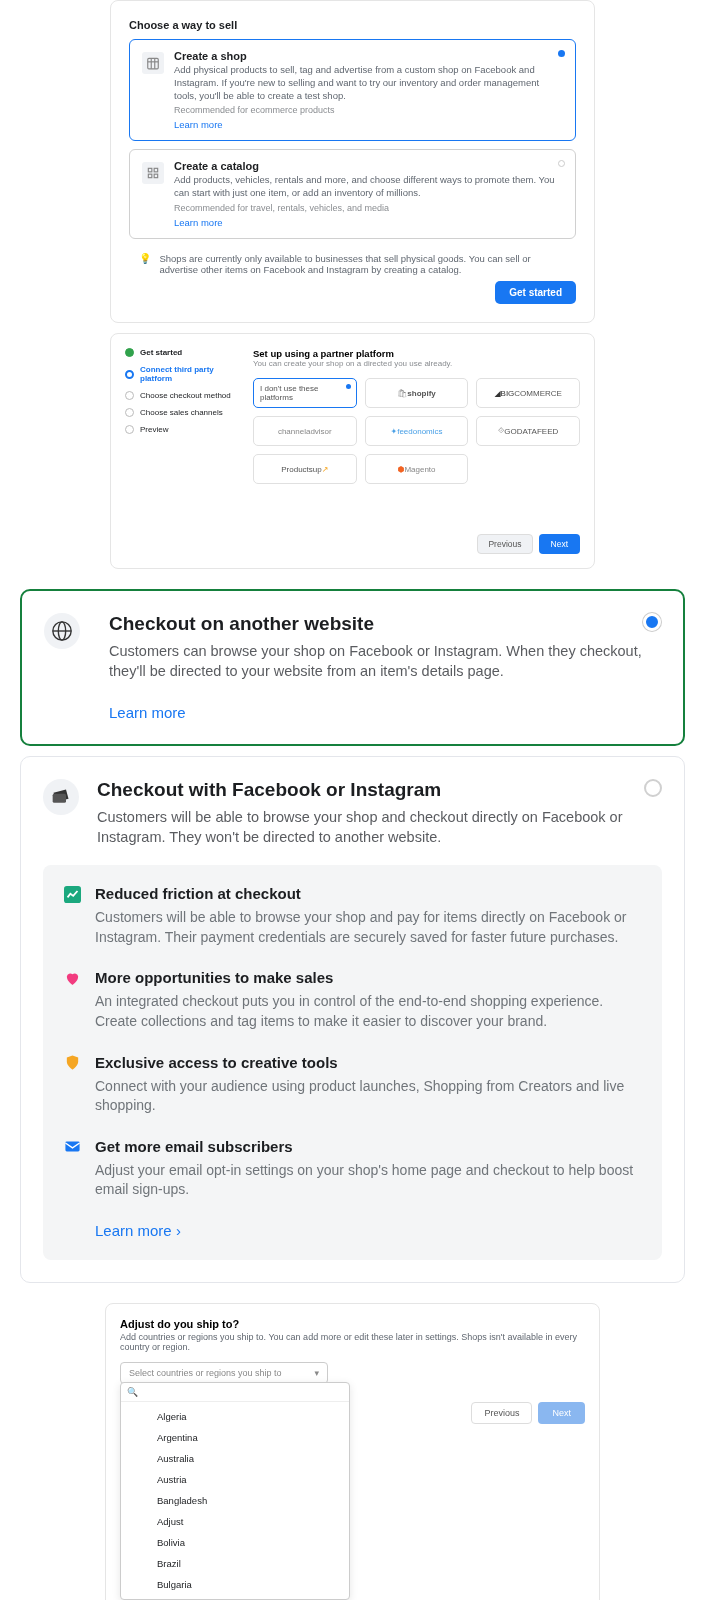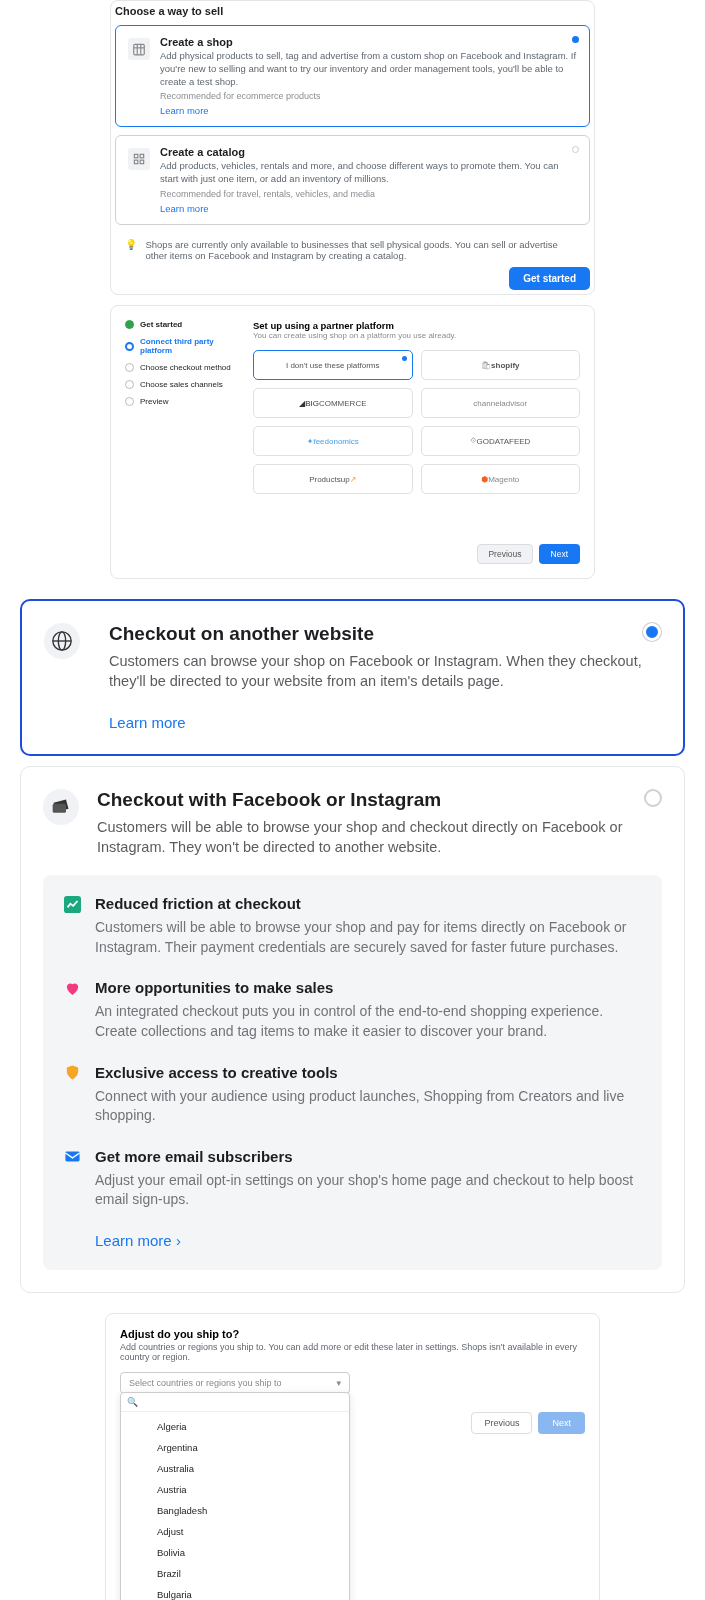--- a/index.html
+++ b/index.html
@@ -1,19 +1,19 @@
 <!DOCTYPE html>
 <html><head>
 <meta charset="utf-8">
 <style>
 * { box-sizing: border-box; margin: 0; padding: 0; }
 body { font-family: -apple-system, BlinkMacSystemFont, "Segoe UI", Helvetica, Arial, sans-serif; background: #fff; width: 705px; }
 
 
-.panel1 { background: #fff; border: 1px solid #e5e5e5; border-radius: 8px; margin: 0 110px 10px 110px; padding: 4px; }
+.panel1 { background: #fff; border: 1px solid #e5e5e5; border-radius: 8px; margin: 0 110px 10px 110px; padding: 18px; }
 .panel1 h4 { font-size: 11px; font-weight: 700; color: #1c1e21; margin-bottom: 8px; }
 .sell-card { border: 1px solid #d0d0d0; border-radius: 6px; padding: 10px 12px; margin-bottom: 8px; display: flex; gap: 10px; position: relative; }
 .sell-card.selected { border: 1.5px solid #1877f2; }
 .sell-icon { width: 22px; height: 22px; border-radius: 3px; background: #f0f2f5; display: flex; align-items: center; justify-content: center; font-size: 11px; color: #666; flex-shrink: 0; margin-top: 2px;}
 .sell-body { flex: 1; }
 .sell-title { font-size: 11px; font-weight: 700; color: #1c1e21; }
 .sell-desc { font-size: 9.5px; color: #606770; line-height: 1.35; margin-top: 2px; }
 .sell-rec { font-size: 9px; color: #8a8d91; margin-top: 3px; }
 .sell-learn { font-size: 9.5px; color: #1877f2; margin-top: 4px; cursor: pointer; }
 .sell-radio { position: absolute; right: 10px; top: 10px; width: 7px; height: 7px; border-radius: 50%; }
@@ -29,31 +29,31 @@
 .steps { width: 110px; }
 .step { display: flex; align-items: center; gap: 6px; font-size: 8px; margin-bottom: 8px; color: #1c1e21; }
 .step .dot { width: 9px; height: 9px; border-radius: 50%; border: 1px solid #bbb; flex-shrink: 0; }
 .step.done .dot { background: #31a24c; border-color: #31a24c; }
 .step.active .dot { border: 2px solid #1877f2; }
 .step.active { color: #1877f2; font-weight: 600; }
 .step.done { font-weight: 600; }
 .platform-area { flex: 1; }
 .plat-title { font-size: 9.5px; font-weight: 700; }
 .plat-sub { font-size: 8px; color: #8a8d91; margin-bottom: 10px; }
-.plat-grid { display: grid; grid-template-columns: repeat(2, 1fr); gap: 8px; }
+.plat-grid { display: grid; grid-template-columns: repeat(3, 1fr); gap: 8px; }
 .plat-cell { border: 1px solid #e0e0e0; border-radius: 5px; height: 30px; display: flex; align-items: center; justify-content: center; font-size: 8px; color: #555; cursor: pointer; position: relative; }
 .plat-cell.selected { border: 1.5px solid #1877f2; }
 .plat-cell.selected .mini-radio { position:absolute; right:5px; top:5px; width:5px; height:5px; border-radius:50%; background:#1877f2; }
 .btn-row { display: flex; justify-content: flex-end; gap: 6px; margin-top: 50px; }
 .btn-sec { background: #f0f2f5; color: #555; border: 1px solid #ddd; border-radius: 4px; padding: 4px 10px; font-size: 8.5px; cursor: pointer; }
 .btn-next { background: #1877f2; color: #fff; border: none; border-radius: 4px; padding: 4px 12px; font-size: 8.5px; cursor: pointer; }
 
 
 .big-card { border-radius: 10px; margin: 10px 20px; padding: 22px 22px 22px 22px; display: flex; gap: 18px; position: relative; }
-.big-card.selected { border: 2px solid #1d4ed8; gap: 29px; }
+.big-card.selected { border: 2px solid #15803d; gap: 29px; }
 .big-card.unselected { border: 1px solid #e4e6eb; }
 .big-icon { width: 36px; height: 36px; border-radius: 50%; background: #f0f2f5; display: flex; align-items: center; justify-content: center; font-size: 18px; flex-shrink: 0; }
 .big-body { flex: 1; }
 .big-title { font-size: 19px; font-weight: 700; color: #1c1e21; margin-bottom: 6px; }
 .big-desc { font-size: 14.5px; color: #5a5c60; line-height: 1.4; }
 .big-learn { font-size: 15px; color: #1877f2; margin-top: 22px; cursor: pointer; display: inline-block; }
 .big-radio { position: absolute; right: 22px; top: 22px; width: 18px; height: 18px; border-radius: 50%; }
 .big-radio.on { background: #1877f2; border: 3px solid #fff; box-shadow: 0 0 0 1px #ccc; }
 .big-radio.off { border: 2px solid #d0d0d0; background: #fff; }
 
@@ -63,21 +63,21 @@
 .feat:last-of-type { }
 .feat-icon { width: 18px; height: 18px; flex-shrink: 0; display: flex; align-items: center; justify-content: center; font-size: 15px; }
 .feat-title { font-size: 15px; font-weight: 700; color: #1c1e21; margin-bottom: 6px; }
 .feat-desc { font-size: 14px; color: #70757a; line-height: 1.4; }
 .feat-learn { color: #1877f2; font-size: 15px; cursor: pointer; margin-left: 32px; }
 
 
 .panel4 { background: #fff; border: 1px solid #e5e5e5; border-radius: 8px; margin: 20px 105px 10px 105px; padding: 14px; position: relative; }
 .ship-title { font-size: 11px; font-weight: 700; }
 .ship-sub { font-size: 9px; color: #606770; margin-bottom: 10px; margin-top: 2px; }
-.ship-select { border: 1px solid #ccc; border-radius: 4px; padding: 5px 8px; font-size: 9px; color: #888; width: 230px; display: flex; justify-content: space-between; align-items: flex-start; cursor: pointer; }
+.ship-select { border: 1px solid #ccc; border-radius: 4px; padding: 5px 8px; font-size: 9px; color: #888; width: 208px; display: flex; justify-content: space-between; align-items: flex-start; cursor: pointer; }
 .ship-dropdown { border: 1px solid #ccc; border-radius: 4px; margin-top: 4px; width: 230px; background: #fff; position: absolute; z-index: 10; box-shadow: 0 2px 8px rgba(0,0,0,0.1);}
 .ship-search { display: flex; align-items: center; padding: 4px 6px; border-bottom: 1px solid #eee; }
 .ship-search .sicon { font-size: 9px; color: #888; margin-right: 4px; }
 .ship-search input { border: none; outline: none; font-size: 9px; flex: 1; }
 .ship-list { padding: 4px 0; }
 .ship-item { padding: 5px 36px; font-size: 9.5px; color: #1c1e21; cursor: pointer; }
 .btn-row2 { display: flex; justify-content: flex-end; gap: 6px; margin-top: 18px; }
 .btn-prev2 { background: #fff; color: #555; border: 1px solid #ddd; border-radius: 4px; padding: 5px 12px; font-size: 9px; cursor: pointer; }
 .btn-next2 { background: #8ab7f0; color: #fff; border: none; border-radius: 4px; padding: 5px 14px; font-size: 9px; cursor: pointer; }
 .panel4-spacer { height: 190px; }
@@ -152,21 +152,21 @@
         <span class="dot"></span>
         <span>Choose sales channels</span>
       </div>
     <div class="step">
         <span class="dot"></span>
         <span>Preview</span>
       </div>
   </div>
   <div class="platform-area">
     <div class="plat-title">Set up using a partner platform</div>
-    <div class="plat-sub">You can create using shop on a platform you use already.</div>
+    <div class="plat-sub">You can create your shop on a directed you use already.</div>
     <div class="plat-grid">
       <div class="plat-cell selected">
           <span style="padding:0 6px;">I don't use these platforms</span>
           <span class="mini-radio"></span>
         </div>
       <div class="plat-cell">
           <span style="color:#888;">🛍 </span>
           <span style="font-weight:600;">shopify</span>
         </div>
       <div class="plat-cell">

